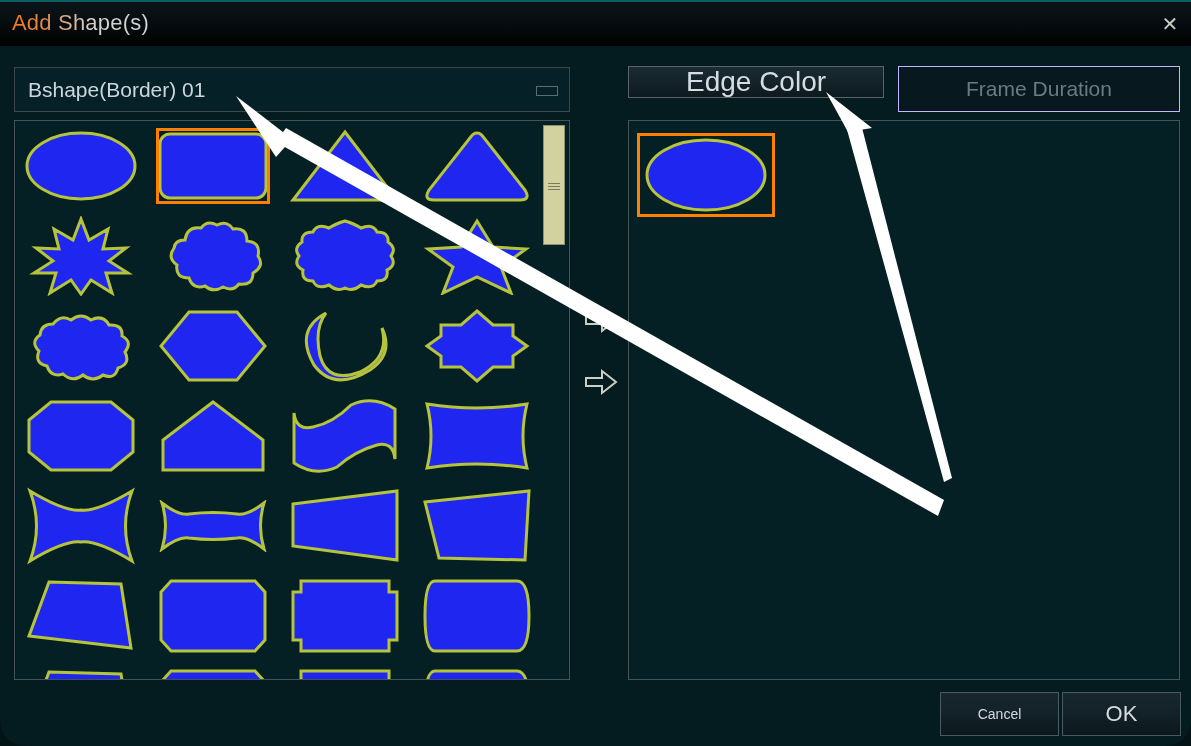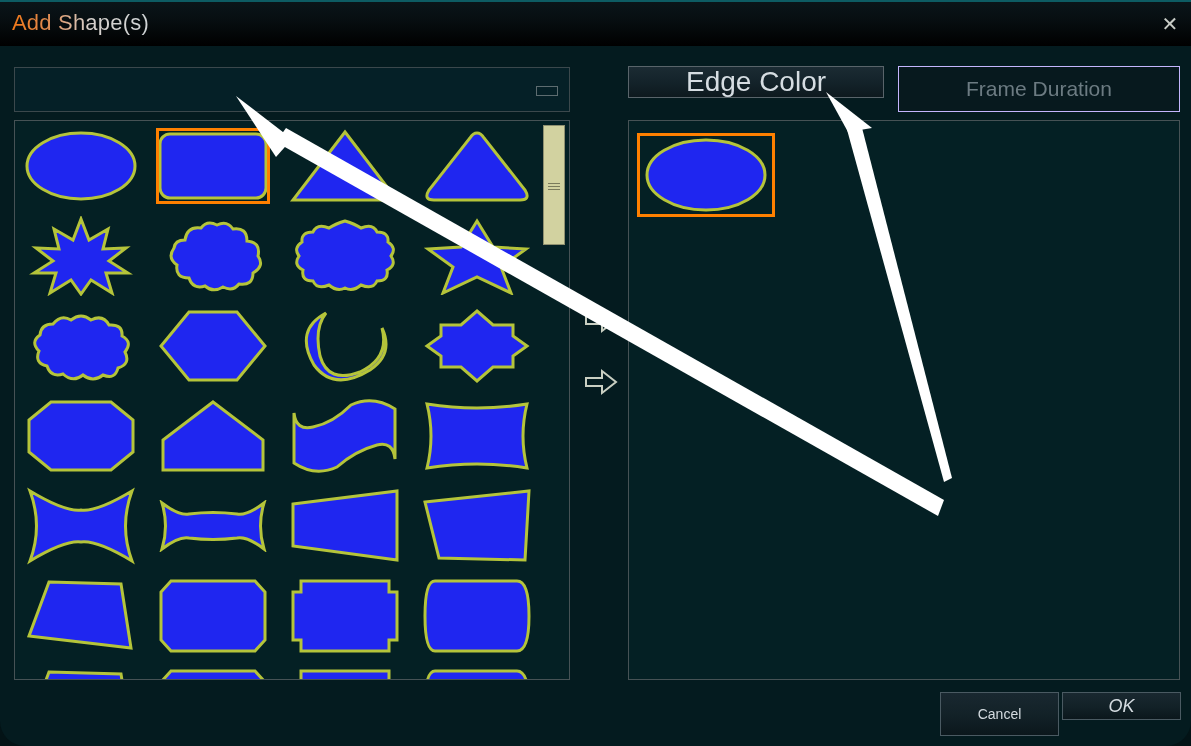--- a/index.html
+++ b/index.html
@@ -108,41 +108,42 @@
 
   
   .btn-cancel{
     position:absolute;left:940px;top:692px;width:119px;height:44px;
     background:linear-gradient(to bottom,#192830 0%,#122127 55%,#0b171c 100%);
     border:1px solid #4a5a62;box-sizing:border-box;
     display:flex;align-items:center;justify-content:center;
     color:#d4dbe0;font-size:14px;cursor:pointer;
   }
   .btn-ok{
-    position:absolute;left:1062px;top:692px;width:119px;height:28px;
+    position:absolute;left:1062px;top:692px;width:119px;height:44px;
     background:linear-gradient(to bottom,#192830 0%,#122127 55%,#0b171c 100%);
     border:1px solid #4a5a62;box-sizing:border-box;
     display:flex;align-items:center;justify-content:center;
-    color:#d4dbe0;font-size:18px;cursor:pointer;font-style:italic;
+    color:#d4dbe0;font-size:22px;cursor:pointer;
   }
 
   
   .overlay{position:absolute;left:0;top:0;width:1191px;height:746px;pointer-events:none;}
 </style>
 </head>
 <body>
 
 <div class="dialog">
 
   <div class="titlebar">
     <div class="title-text">Add Shape(s)</div>
     <div class="close-btn">✕</div>
   </div>
 
   <div class="combo">
+    <div class="combo-text">Bshape(Border) 01</div>
     <div class="combo-arrow"></div>
   </div>
 
   <div class="grid-panel">
     <div class="grid">
 
       <div class="cell">
         <svg width="116" height="76" viewBox="0 0 116 76">
             <ellipse cx="58" cy="38" rx="54" ry="33" fill="#1f26f0" stroke="#b5c43a" stroke-width="3"></ellipse>
           </svg>

